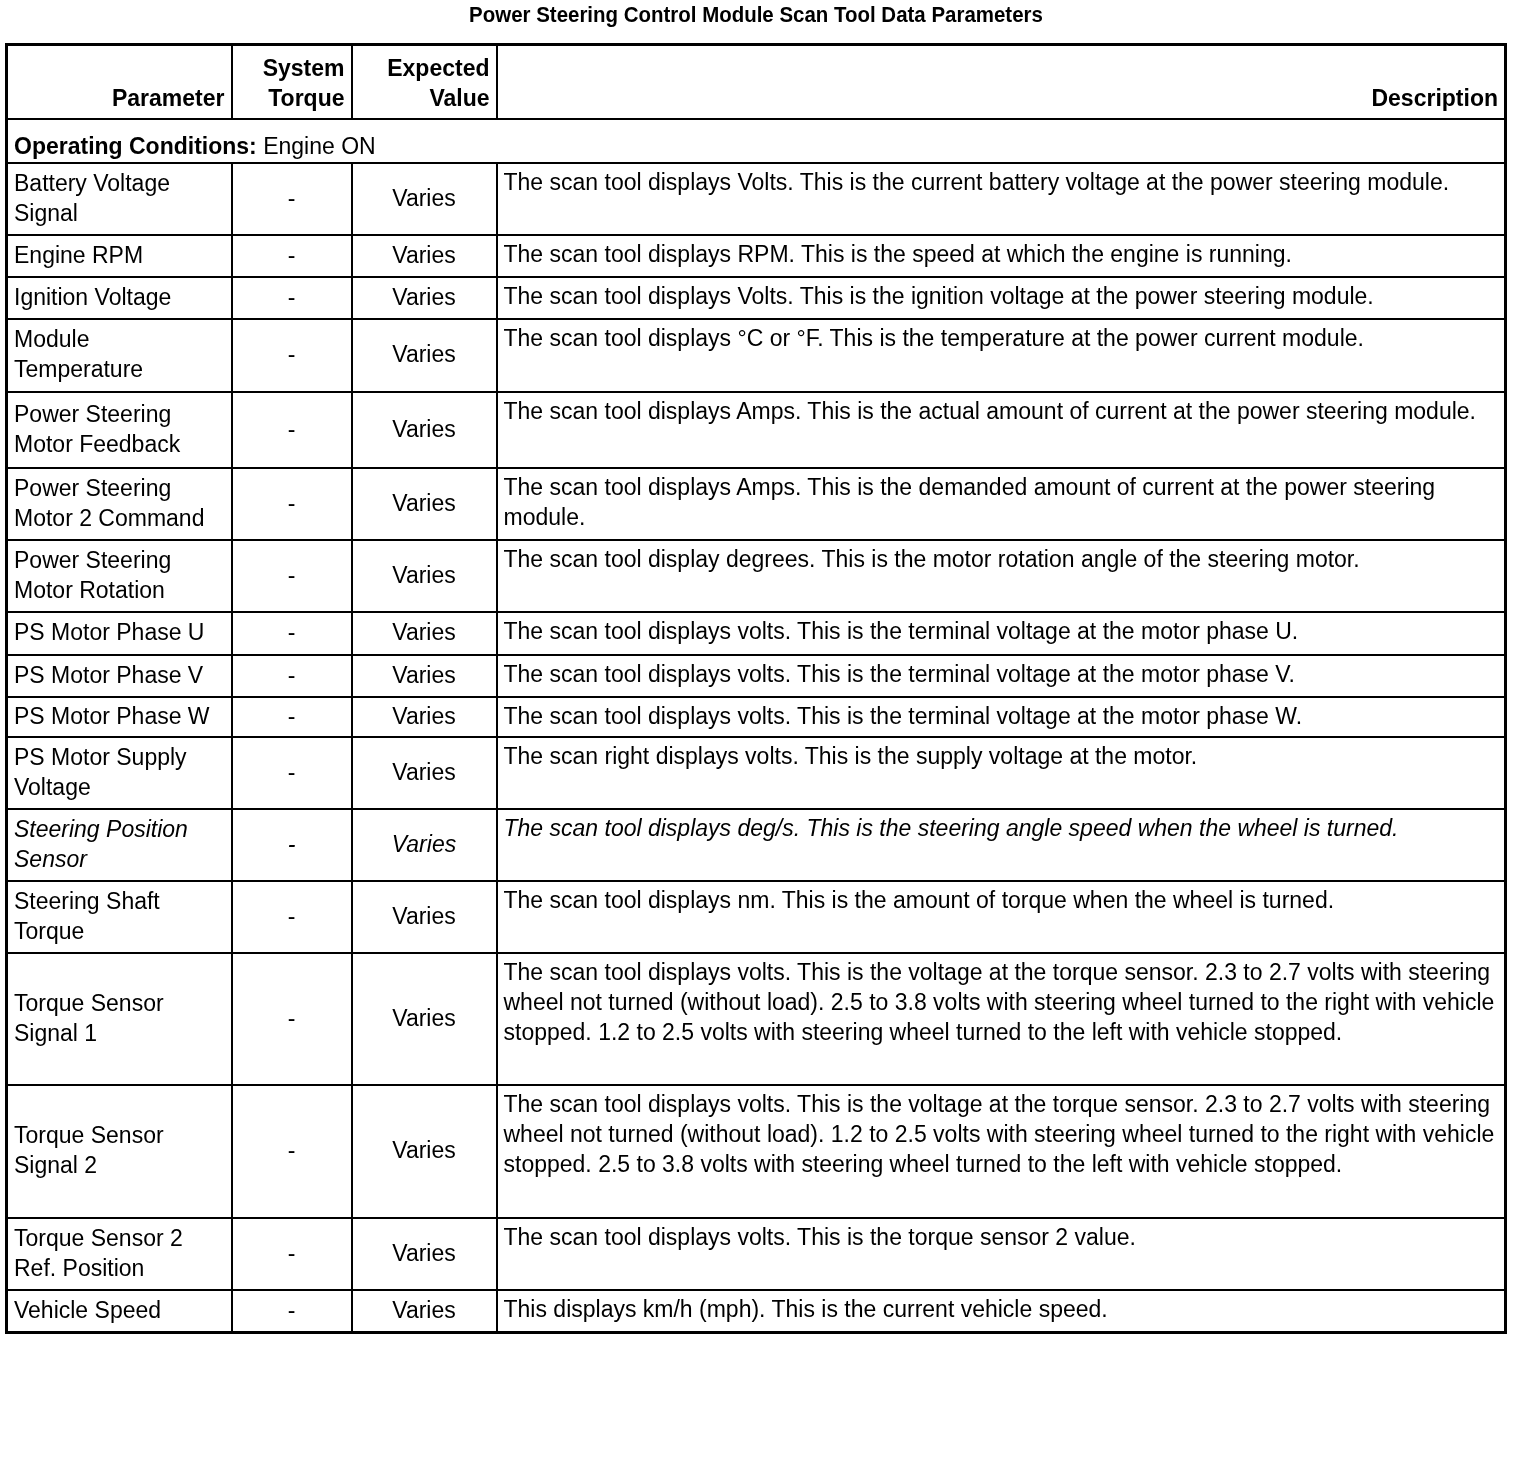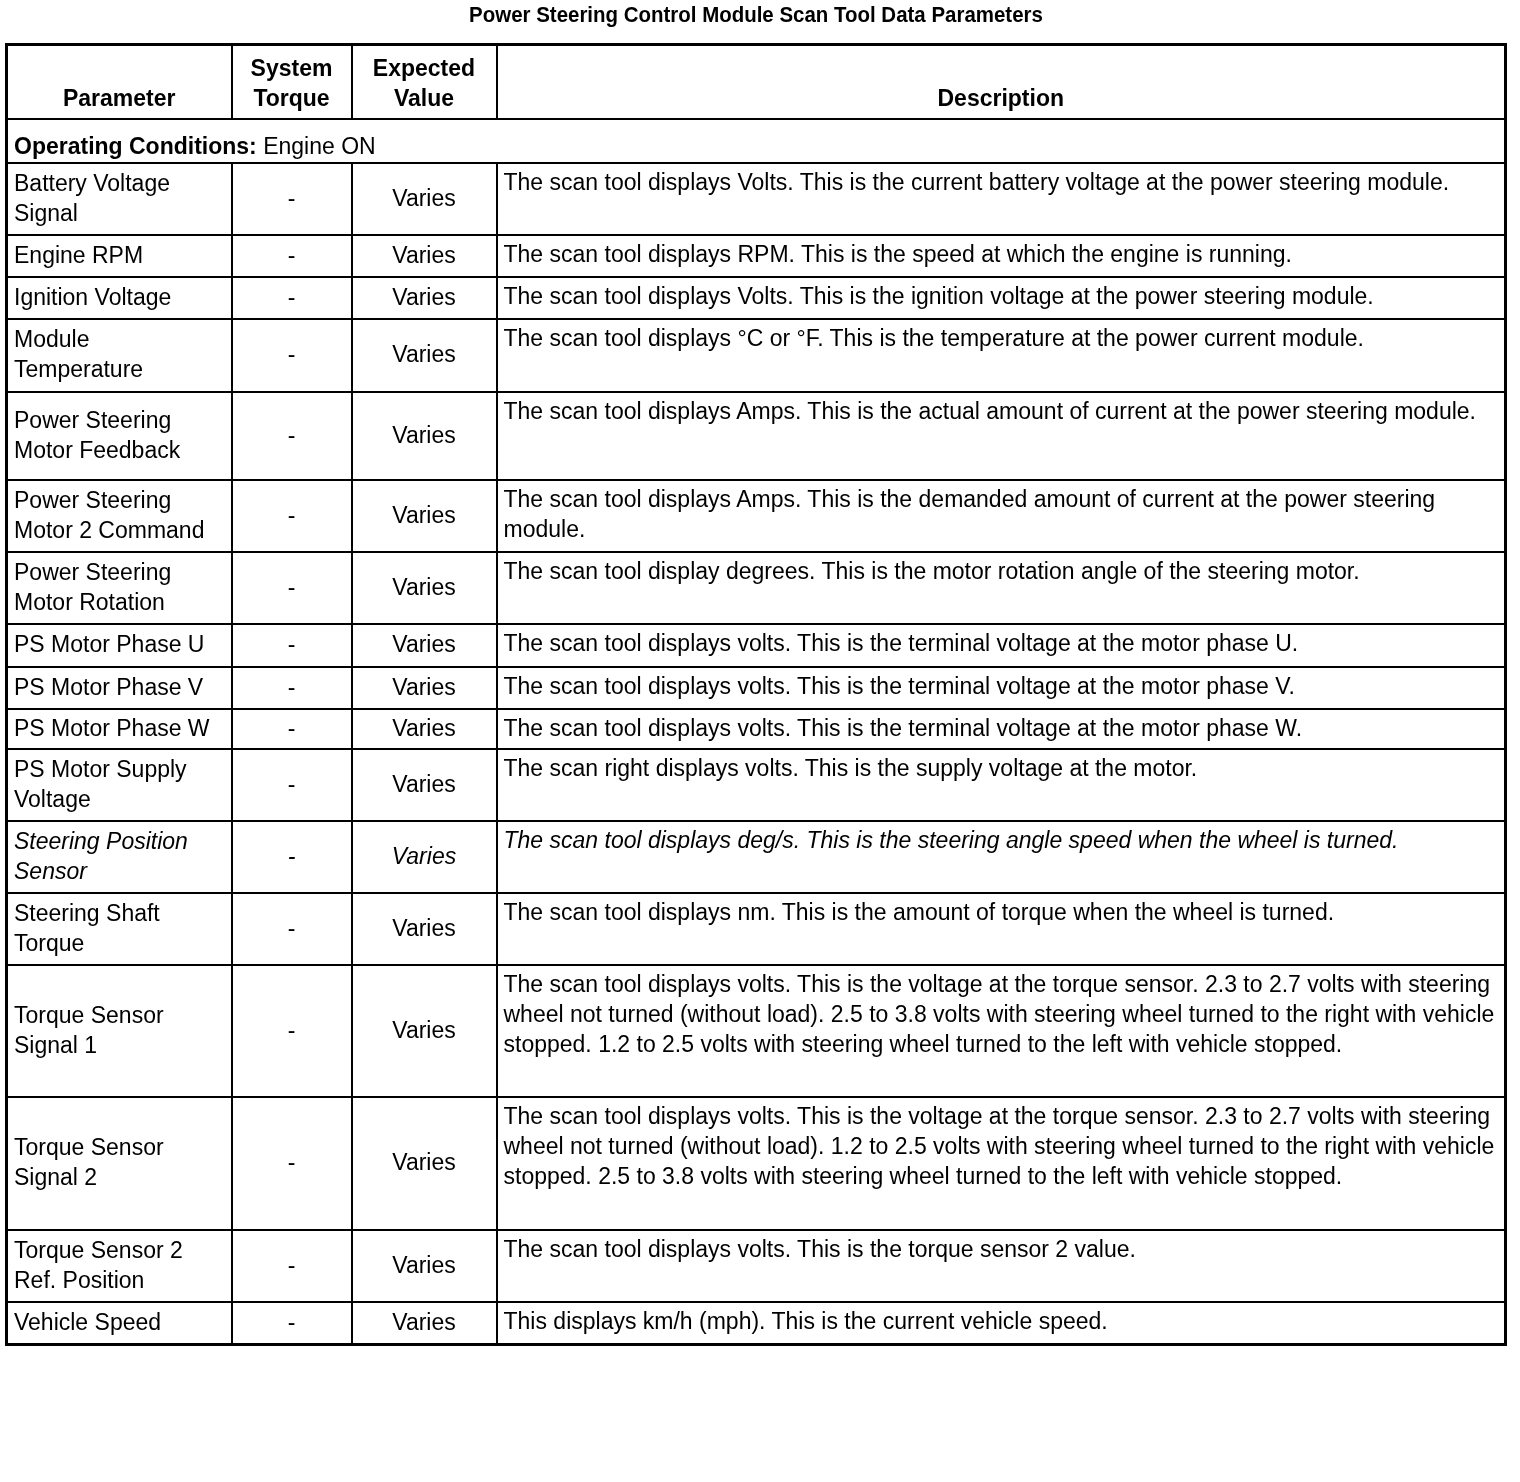--- a/index.html
+++ b/index.html
@@ -1,20 +1,20 @@
 <!DOCTYPE html>
 <html><head>
 <meta charset="utf-8">
 <style>
   html, body { margin: 0; padding: 0; background: #ffffff; }
   body { width: 1520px; height: 1482px; position: relative; font-family: "Liberation Sans", sans-serif; color: #000; }
   .title { position: absolute; top: 0; left: 0; width: 1512px; text-align: center; font-weight: bold; font-size: 22px; line-height: 30px; transform: scaleX(0.93); }
   table { position: absolute; left: 5px; top: 43px; width: 1502px; border-collapse: collapse; border: 3px solid #000; table-layout: fixed; }
   th, td { border: 2px solid #000; font-size: 23px; line-height: 30px; padding: 3px 6px 5px 6px; vertical-align: top; text-align: left; }
-  th { font-weight: bold; vertical-align: bottom; text-align: center; padding-bottom: 5px; }
+  th { font-weight: bold; vertical-align: bottom; text-align: right; padding-bottom: 5px; }
   td.c { text-align: center; vertical-align: middle; }
   td.p { vertical-align: middle; }
   .cond b { font-weight: bold; }
   col.c1 { width: 225px; } col.c2 { width: 120px; } col.c3 { width: 145px; } col.c4 { width: auto; }
 </style>
 </head>
 <body>
 
 <div class="title">Power Steering Control Module Scan Tool Data Parameters</div>
 
@@ -54,21 +54,21 @@
         <td class="c">-</td>
         <td class="c">Varies</td>
         <td>The scan tool displays Volts. This is the ignition voltage at the power steering module.</td>
       </tr>
       <tr style="height: 73px;">
         <td class="p">Module Temperature</td>
         <td class="c">-</td>
         <td class="c">Varies</td>
         <td>The scan tool displays °C or °F. This is the temperature at the power current module.</td>
       </tr>
-      <tr style="height: 88px;">
+      <tr style="height: 76px;">
         <td class="p">Power Steering Motor Feedback</td>
         <td class="c">-</td>
         <td class="c">Varies</td>
         <td>The scan tool displays Amps. This is the actual amount of current at the power steering module.</td>
       </tr>
       <tr style="height: 72px;">
         <td class="p">Power Steering Motor 2 Command</td>
         <td class="c">-</td>
         <td class="c">Varies</td>
         <td>The scan tool displays Amps. This is the demanded amount of current at the power steering module.</td>

